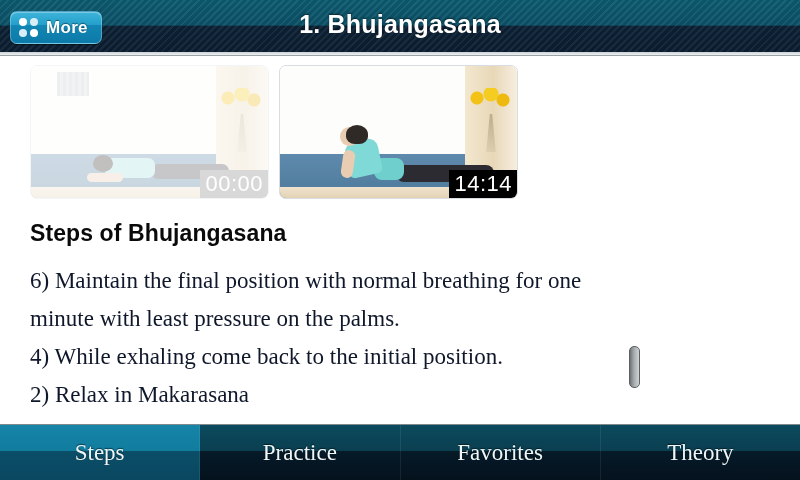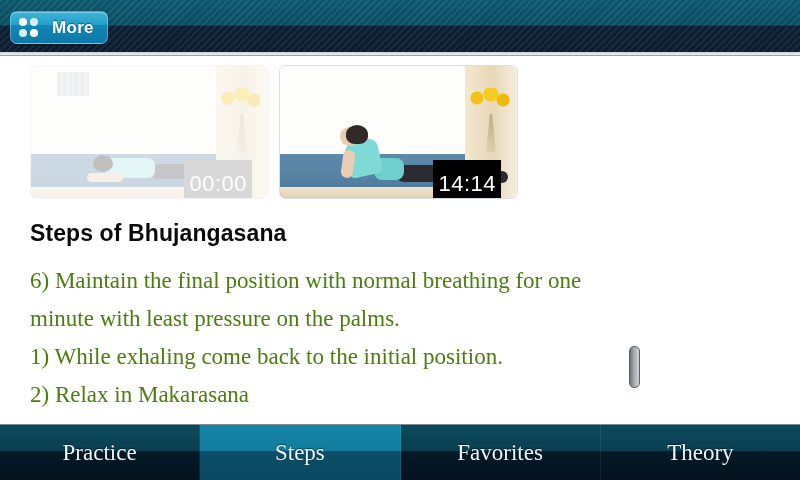--- a/index.html
+++ b/index.html
@@ -48,21 +48,21 @@
   }
 
   .more-btn {
     position: absolute;
     left: 10px;
     top: 11px;
     height: 33px;
     padding: 0 13px 0 8px;
     display: flex;
     align-items: center;
-    gap: 14px;
+    gap: 8px;
     border-radius: 7px;
     background: linear-gradient(to bottom, #3fb4da 0%, #229fca 42%, #1286b4 43%, #0d7aa8 100%);
     border: 1px solid rgba(255,255,255,0.28);
     box-shadow: 0 1px 1px rgba(0,0,0,0.45), inset 0 1px 0 rgba(255,255,255,0.30);
     cursor: pointer;
     text-align: center;
   }
   .grid-icon {
     width: 19px; height: 19px;
     display: grid;
@@ -170,23 +170,23 @@
   .fig-cobra-head { position:absolute; left:60px; bottom:52px; width:19px; height:19px; border-radius:50%; background:#e9cdb2; }
   .fig-cobra-hair { position:absolute; left:66px; bottom:54px; width:22px; height:19px; border-radius:50% 50% 40% 40%; background:#2f2a26; }
   .fig-cobra-torso { position:absolute; left:66px; bottom:22px; width:34px; height:36px; border-radius:12px 10px 6px 6px; background:#7fd9d6; transform: rotate(-12deg); }
   .fig-cobra-hip { position:absolute; left:94px; bottom:18px; width:30px; height:22px; border-radius:8px; background:#6fcfcc; }
   .fig-cobra-legs { position:absolute; left:116px; bottom:16px; width:98px; height:17px; border-radius:8px; background:#2b2b31; }
   .fig-cobra-foot { position:absolute; left:206px; bottom:15px; width:22px; height:12px; border-radius:6px; background:#2b2b31; }
   .fig-cobra-arm { position:absolute; left:62px; bottom:20px; width:12px; height:28px; border-radius:6px; background:#e9cdb2; transform: rotate(8deg); }
 
   .timestamp {
     position: absolute;
-    right: 16px;
+    right: 0;
     bottom: 0;
-    padding: 12px 5px 3px 5px;
+    padding: 2px 5px 3px 5px;
     font-family: "Liberation Sans", sans-serif;
     font-size: 22px;
     line-height: 1.05;
     color: #ffffff;
     background: #000000;
     letter-spacing: 0.5px;
     margin-left: 48px;
   }
   .timestamp.inactive { background: #828282; }
 
@@ -206,21 +206,21 @@
     font-weight: bold;
     color: #0a0a0a;
     letter-spacing: 0.1px;
     margin-bottom: 15px;
   }
 
   .steps-body {
     font-family: "Liberation Serif", serif;
     font-size: 23px;
     line-height: 38px;
-    color: #4d7c0f;
+    color: #0f172a;
   }
   .steps-body p { margin: 0; }
 
   .scrollbar-track {
     position: absolute;
     right: 10px;
     top: 0;
     width: 12px;
     height: 216px;
   }
@@ -280,20 +280,21 @@
   <div class="header">
     <div class="more-btn">
       <span class="grid-icon">
         <i></i>
           <i></i>
           <i></i>
           <i></i>
       </span>
       <span class="more-label">More</span>
     </div>
+    <div class="header-title">1. Bhujangasana</div>
   </div>
 
   <div class="thumb-strip">
 
     <div class="thumb faded">
       <div class="scene">
         <div class="wall-tv"></div>
         <div class="pillar"></div>
         <div class="flowers"></div>
         <div class="vase-stems"></div>
@@ -324,28 +325,28 @@
       </div>
       <div class="timestamp">14:14</div>
     </div>
 
   </div>
 
   <div class="content">
     <div class="steps-heading">Steps of Bhujangasana</div>
     <div class="steps-body">
       <p>6) Maintain the final position with normal breathing for one minute with least pressure on the palms.</p>
-      <p>1) While exhaling come back to the initial position.</p>
+      <p>4) While exhaling come back to the initial position.</p>
       <p>2) Relax in Makarasana</p>
     </div>
     <div class="scrollbar-track">
       <div class="scrollbar-thumb"></div>
     </div>
   </div>
 
   <div class="tabbar">
+    <div class="tab active">Steps</div>
     <div class="tab">Practice</div>
-    <div class="tab active">Steps</div>
     <div class="tab">Favorites</div>
     <div class="tab">Theory</div>
   </div>
 
 </div>
 
 </body></html>

